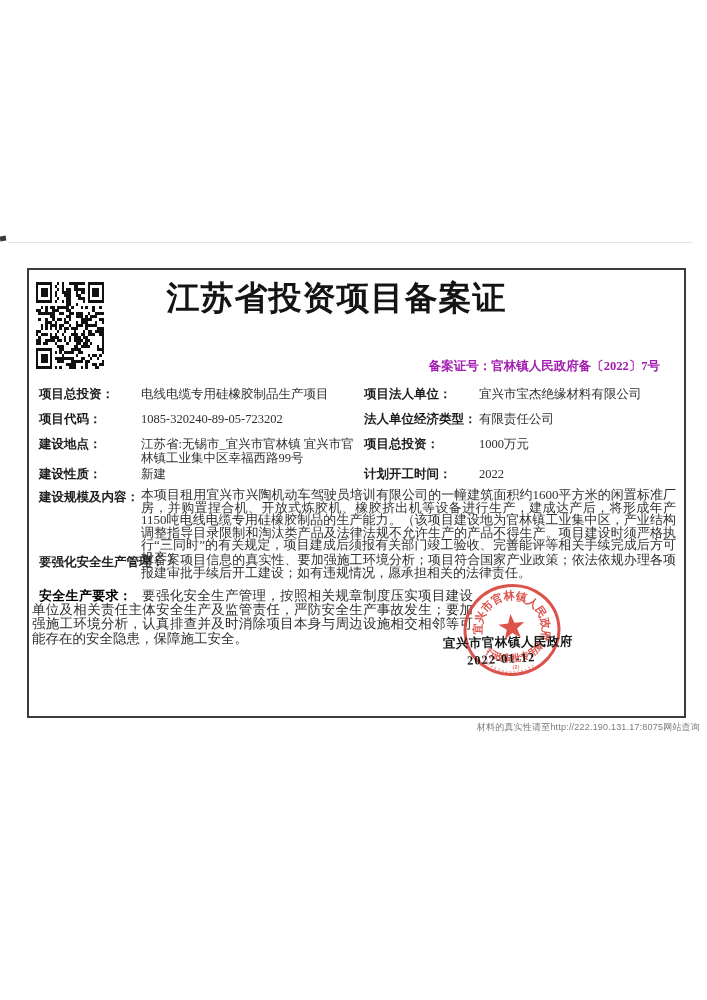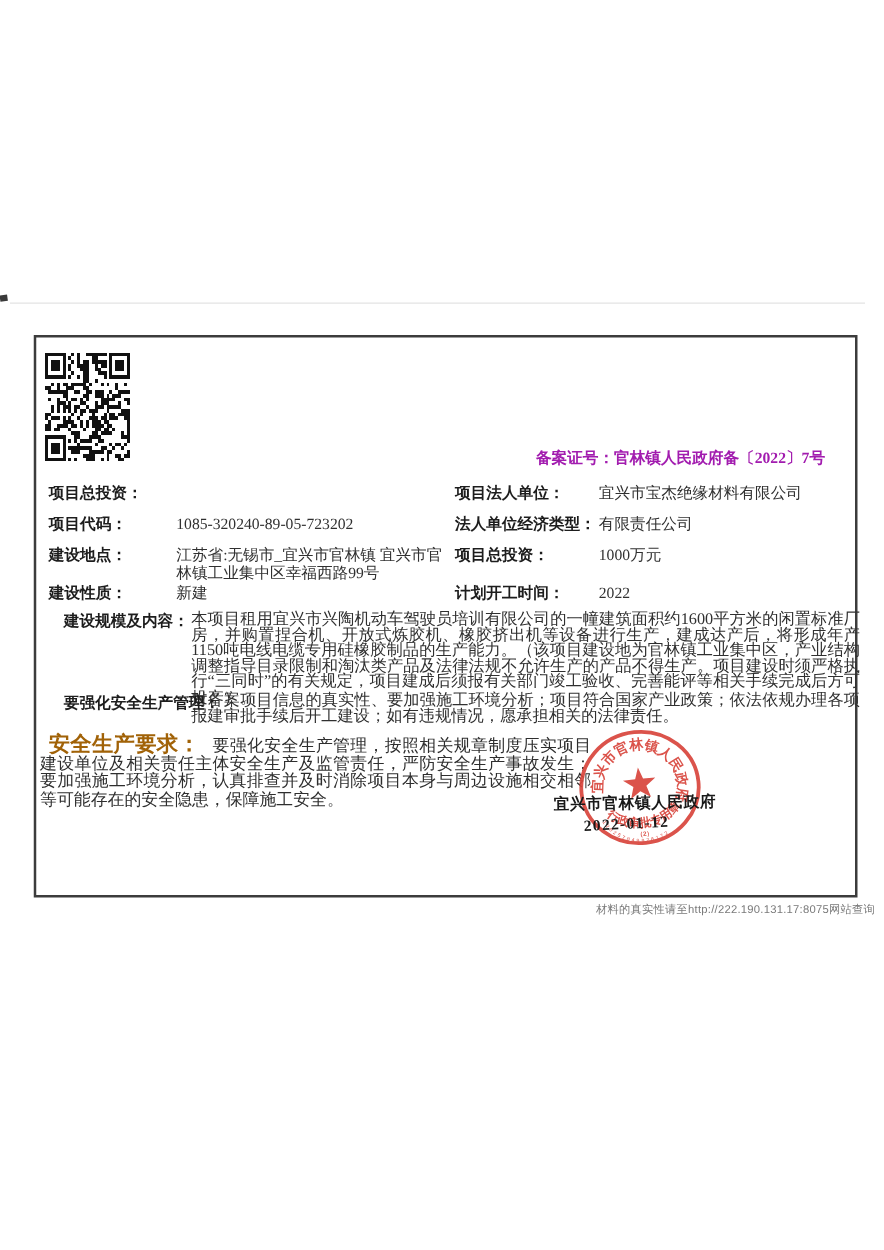--- a/index.html
+++ b/index.html
@@ -34,31 +34,31 @@
 
   .row{position:absolute;left:0;width:657px;height:16px;}
   .lbl{font-weight:700;font-size:12.5px;color:#1d1d1d;font-family:"Liberation Sans",sans-serif;}
   .val{font-size:12.5px;color:#303030;font-family:"Liberation Serif",serif;}
   .row .lbl,.row .val{position:absolute;top:0;line-height:13.5px;}
   .pos-l-lbl{left:10px;}
   .pos-l-val{left:112px;width:224px;}
   .pos-r-lbl{left:335px;}
   .pos-r-val{left:450px;width:200px;}
 
-  .section{position:absolute;left:12px;width:657px;}
+  .section{position:absolute;left:0;width:657px;}
   .sec-lbl{position:absolute;left:10px;top:0;font-weight:700;font-size:12.5px;color:#1d1d1d;white-space:nowrap;}
   .sec-text{
     margin-left:112px;width:535px;font-size:13px;line-height:12.6px;
     color:#303030;font-family:"Liberation Serif",serif;text-align:justify;
   }
   .section3{
     position:absolute;left:3px;top:319px;width:441px;
     font-size:13.5px;line-height:14.2px;color:#2e2e2e;font-family:"Liberation Serif",serif;text-align:justify;
   }
-  .section3 .inline-lbl{font-weight:700;font-size:17px;color:#a16207;font-family:"Liberation Sans",sans-serif;margin-left:7px;margin-right:10px;}
+  .section3 .inline-lbl{font-weight:700;font-size:13px;color:#000000;font-family:"Liberation Sans",sans-serif;margin-left:7px;margin-right:10px;}
 
   
   .seal-group{position:absolute;left:418px;top:308px;width:250px;height:120px;pointer-events:none;}
   .seal-svg{position:absolute;left:14px;top:4px;width:102px;height:96px;color:#d8453c;opacity:.92;transform:rotate(-6deg);}
   .seal-name{
     position:absolute;left:-4px;top:56px;width:170px;font-size:12.5px;font-weight:700;color:#191919;
     font-family:"Liberation Serif",serif;white-space:nowrap;letter-spacing:.5px;transform:rotate(-1deg);
   }
   .seal-date{
     position:absolute;left:20px;top:74px;font-size:12.5px;font-weight:700;color:#191919;
@@ -389,27 +389,29 @@
       <rect x="1" y="1" width="5" height="5" fill="#fff"></rect>
       <rect x="2" y="2" width="3" height="3" fill="#111"></rect>
       <rect x="22" y="0" width="7" height="7" fill="#111"></rect>
       <rect x="23" y="1" width="5" height="5" fill="#fff"></rect>
       <rect x="24" y="2" width="3" height="3" fill="#111"></rect>
       <rect x="0" y="22" width="7" height="7" fill="#111"></rect>
       <rect x="1" y="23" width="5" height="5" fill="#fff"></rect>
       <rect x="2" y="24" width="3" height="3" fill="#111"></rect>
     </svg>
 
+  <h1 class="title">江苏省投资项目备案证</h1>
 
   <div class="filing">
     <span>备案证号：</span><span>官林镇人民政府备〔2022〕7号</span>
   </div>
 
   <div class="row" style="top:118px">
     <span class="lbl pos-l-lbl">项目总投资：</span>
+    <span class="val pos-l-val">电线电缆专用硅橡胶制品生产项目</span>
     <span class="lbl pos-r-lbl">项目法人单位：</span>
     <span class="val pos-r-val">宜兴市宝杰绝缘材料有限公司</span>
   </div>
 
   <div class="row" style="top:143px">
     <span class="lbl pos-l-lbl">项目代码：</span>
     <span class="val pos-l-val" style="width:230px">1085-320240-89-05-723202</span>
     <span class="lbl pos-r-lbl">法人单位经济类型：</span>
     <span class="val pos-r-val">有限责任公司</span>
   </div>

